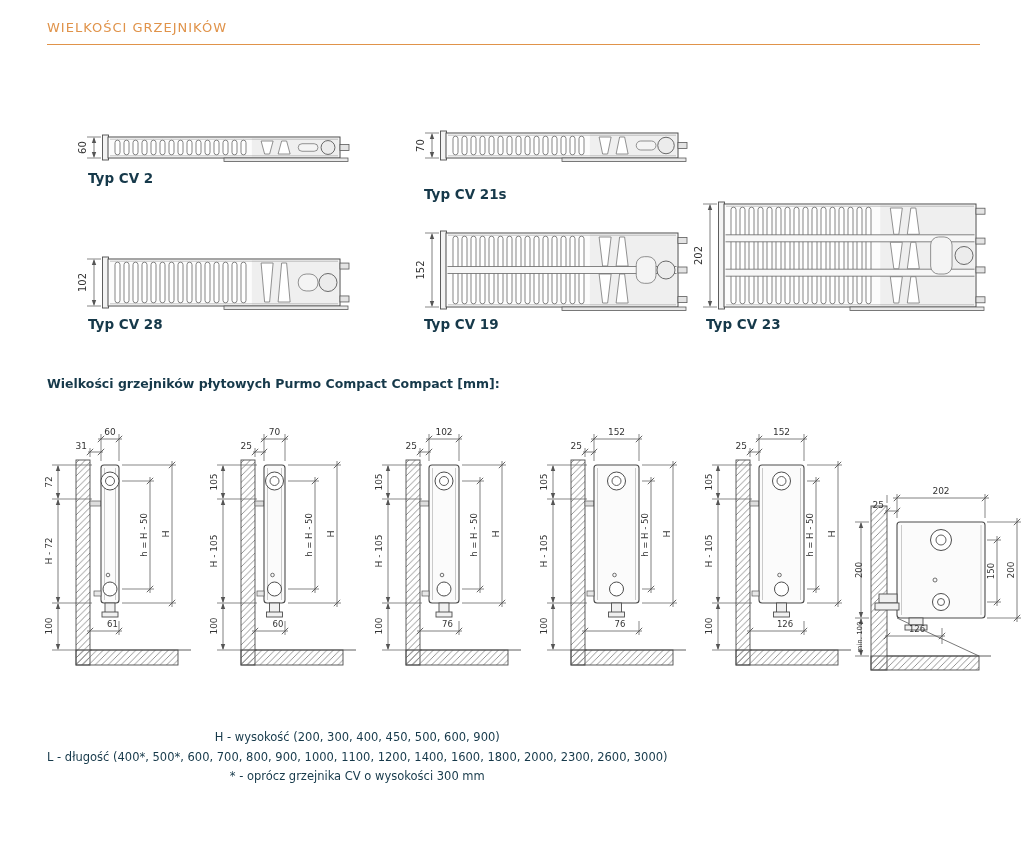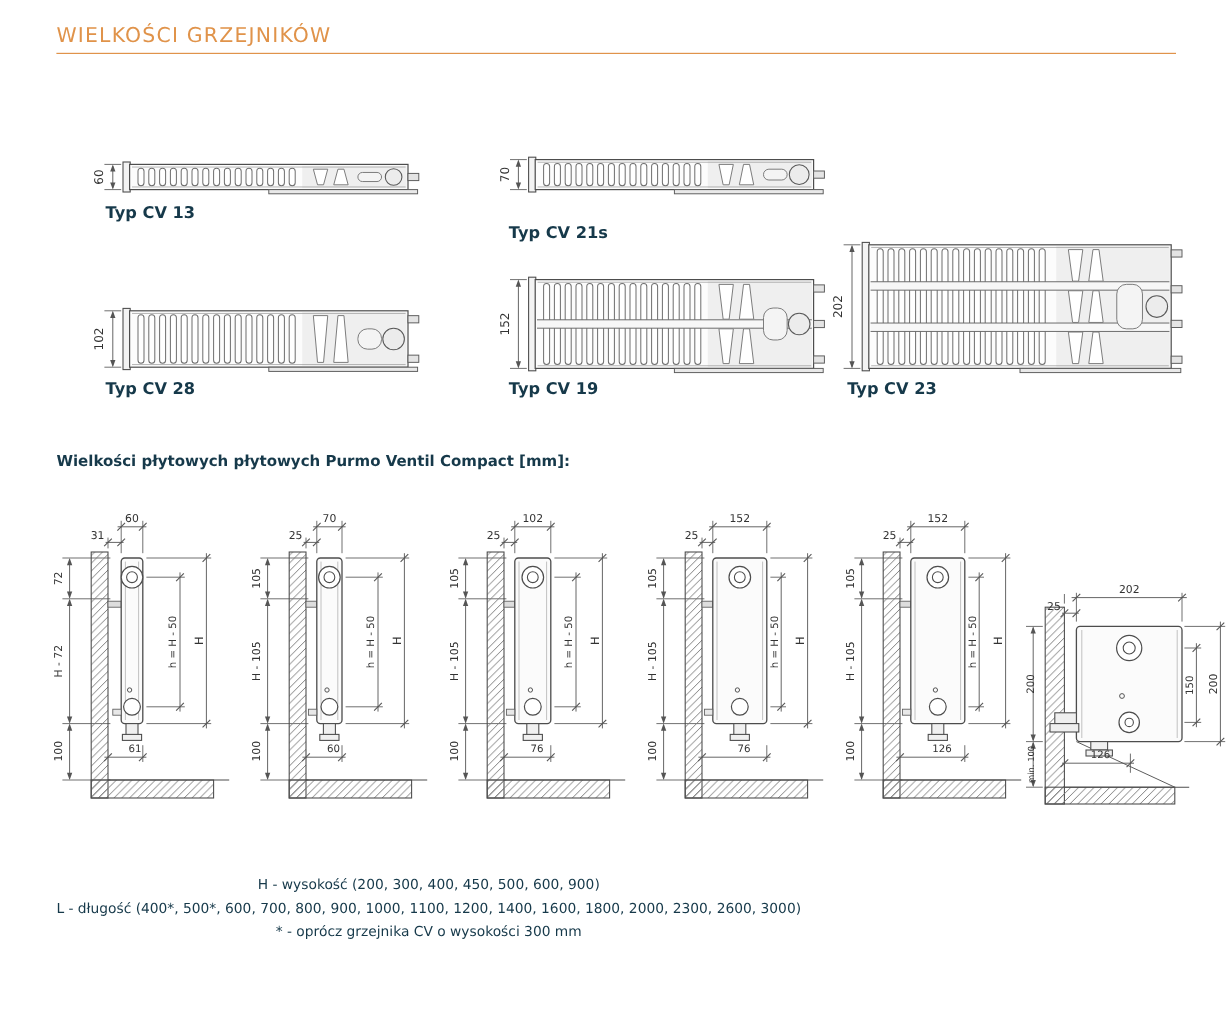--- a/index.html
+++ b/index.html
@@ -1,19 +1,19 @@
 <!DOCTYPE html>
 <html style="--accent: #E0934A; --teal: #16394A;"><head>
 <meta charset="utf-8">
 <style>
   :root{ --accent:#E0934A; --teal:#16394A; }
   html,body{margin:0;padding:0;background:#ffffff;}
   body{font-family:"DejaVu Sans",sans-serif;}
   .page{position:relative;width:1027px;height:850px;background:#fff;overflow:hidden;}
-  .title{position:absolute;left:47px;top:20px;font-size:17px;letter-spacing:1px;font-weight:500;color:var(--accent);}
+  .title{position:absolute;left:47px;top:20px;font-size:13px;letter-spacing:1px;font-weight:500;color:var(--accent);}
   .rule{position:absolute;left:47px;top:44px;width:933px;border-top:1.2px solid var(--accent);}
   .type-label{position:absolute;font-size:13.5px;font-weight:bold;color:var(--teal);}
   .h2{position:absolute;left:47px;top:376px;font-size:12.5px;font-weight:bold;color:var(--teal);}
   .legend{position:absolute;left:47px;top:728px;color:var(--teal);font-size:11.5px;line-height:19.5px;text-align:center;}
   .slot{position:absolute;}
   svg{display:block;}
   svg text{font-family:"DejaVu Sans",sans-serif;}
 </style>
 </head>
 <body>
@@ -219,27 +219,27 @@
         <rect x="242.64" y="38.96" width="21.42" height="37.08" rx="8" fill="#f4f4f4" stroke="#777" stroke-width="0.8"></rect>
         <circle cx="276" cy="57.5" r="9" fill="#ececec" stroke="#5a5a5a" stroke-width="0.9"></circle>
         <rect x="162" y="109" width="134" height="3.5" fill="#e9e9e9" stroke="#5a5a5a" stroke-width="0.8"></rect>
         <rect x="288" y="10.21" width="9" height="6" fill="#e4e4e4" stroke="#5a5a5a" stroke-width="0.8"></rect>
         <rect x="288" y="40.08" width="9" height="6" fill="#e4e4e4" stroke="#5a5a5a" stroke-width="0.8"></rect>
         <rect x="288" y="68.92" width="9" height="6" fill="#e4e4e4" stroke="#5a5a5a" stroke-width="0.8"></rect>
         <rect x="288" y="98.79" width="9" height="6" fill="#e4e4e4" stroke="#5a5a5a" stroke-width="0.8"></rect>
       </svg>
     </div>
 
-  <div class="type-label" style="left:88px;top:170px">Typ CV 13</div>
+  <div class="type-label" style="left:88px;top:170px">Typ CV 2</div>
   <div class="type-label" style="left:424px;top:186px">Typ CV 21s</div>
   <div class="type-label" style="left:88px;top:316px">Typ CV 28</div>
   <div class="type-label" style="left:424px;top:316px">Typ CV 19</div>
   <div class="type-label" style="left:706px;top:316px">Typ CV 23</div>
 
-  <div class="h2">Wielkości płytowych płytowych Purmo Ventil Compact [mm]:</div>
+  <div class="h2">Wielkości grzejników płytowych Purmo Compact Compact [mm]:</div>
 
   <div class="slot" id="sv0" style="left:38px;top:423px">
       <svg width="165" height="250" viewBox="0 0 165 250">
         <defs>
           <pattern id="h0" width="6.5" height="6.5" patternUnits="userSpaceOnUse">
             <line x1="0" y1="6.5" x2="6.5" y2="0" stroke="#7a7a7a" stroke-width="0.8"></line>
           </pattern>
         </defs>
         <line x1="14" y1="42" x2="54" y2="42" stroke="#555" stroke-width="0.7"></line>
         <line x1="14" y1="76" x2="54" y2="76" stroke="#555" stroke-width="0.7"></line>

